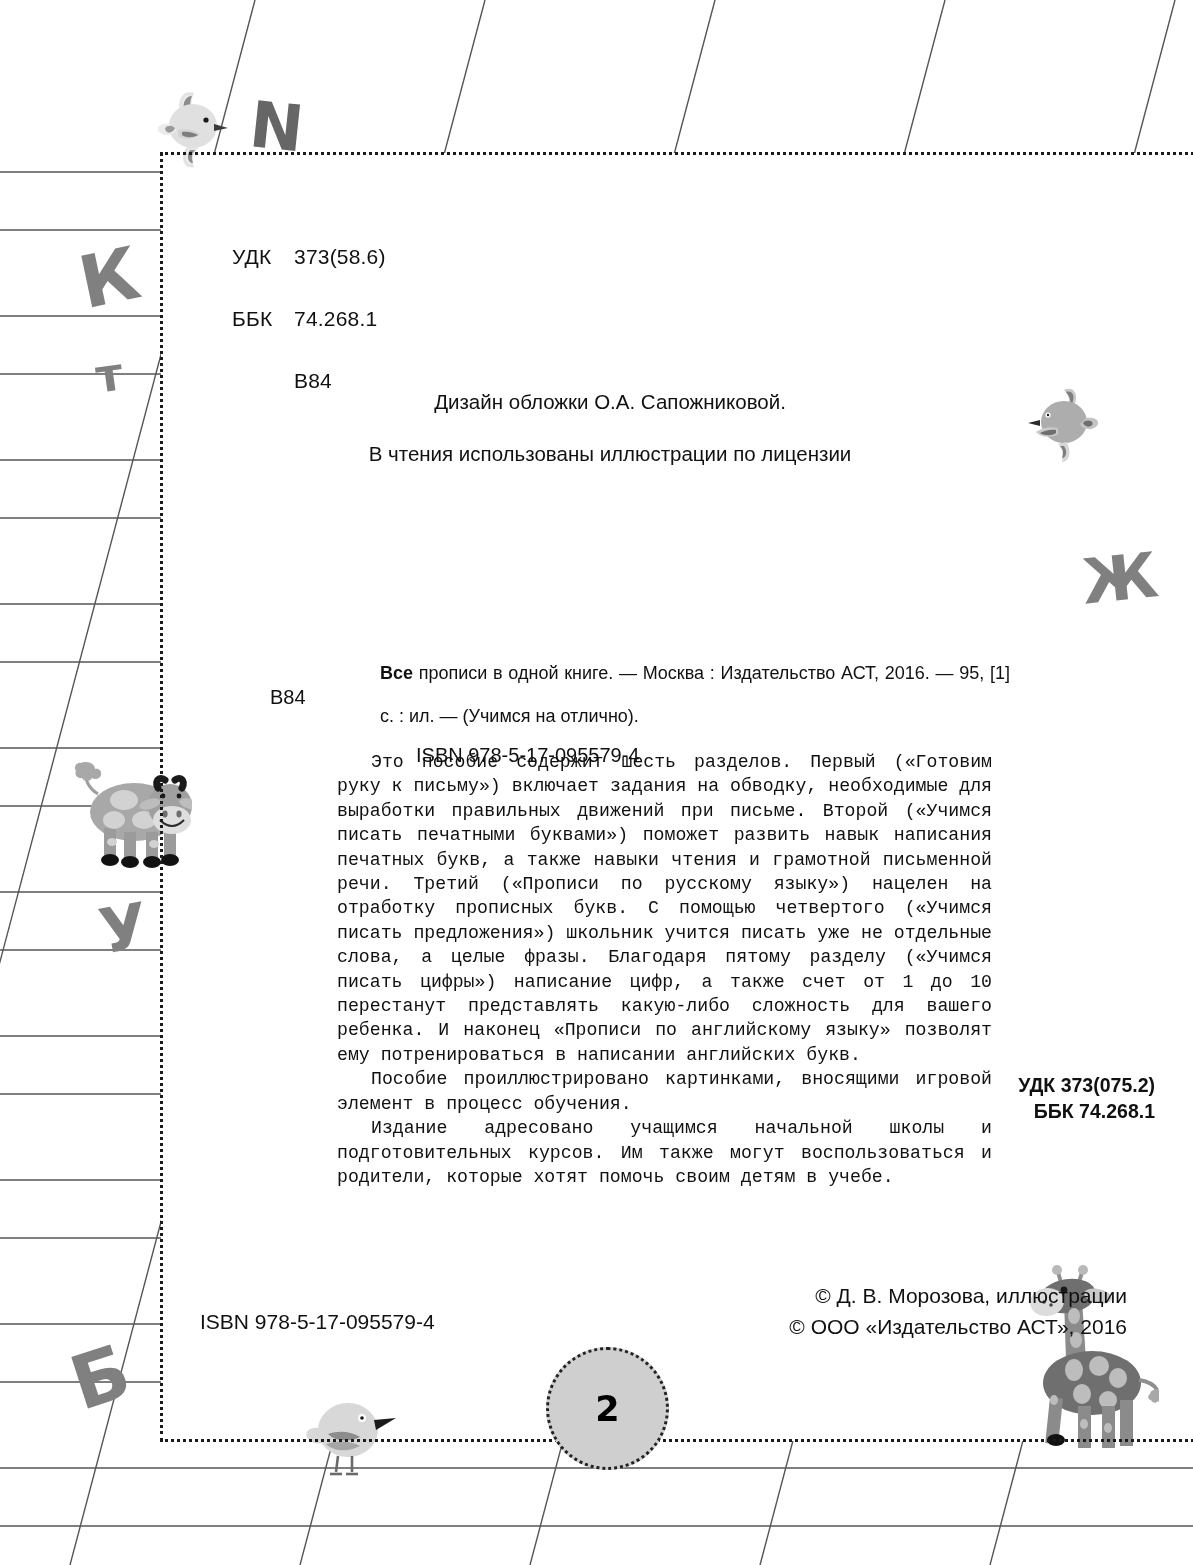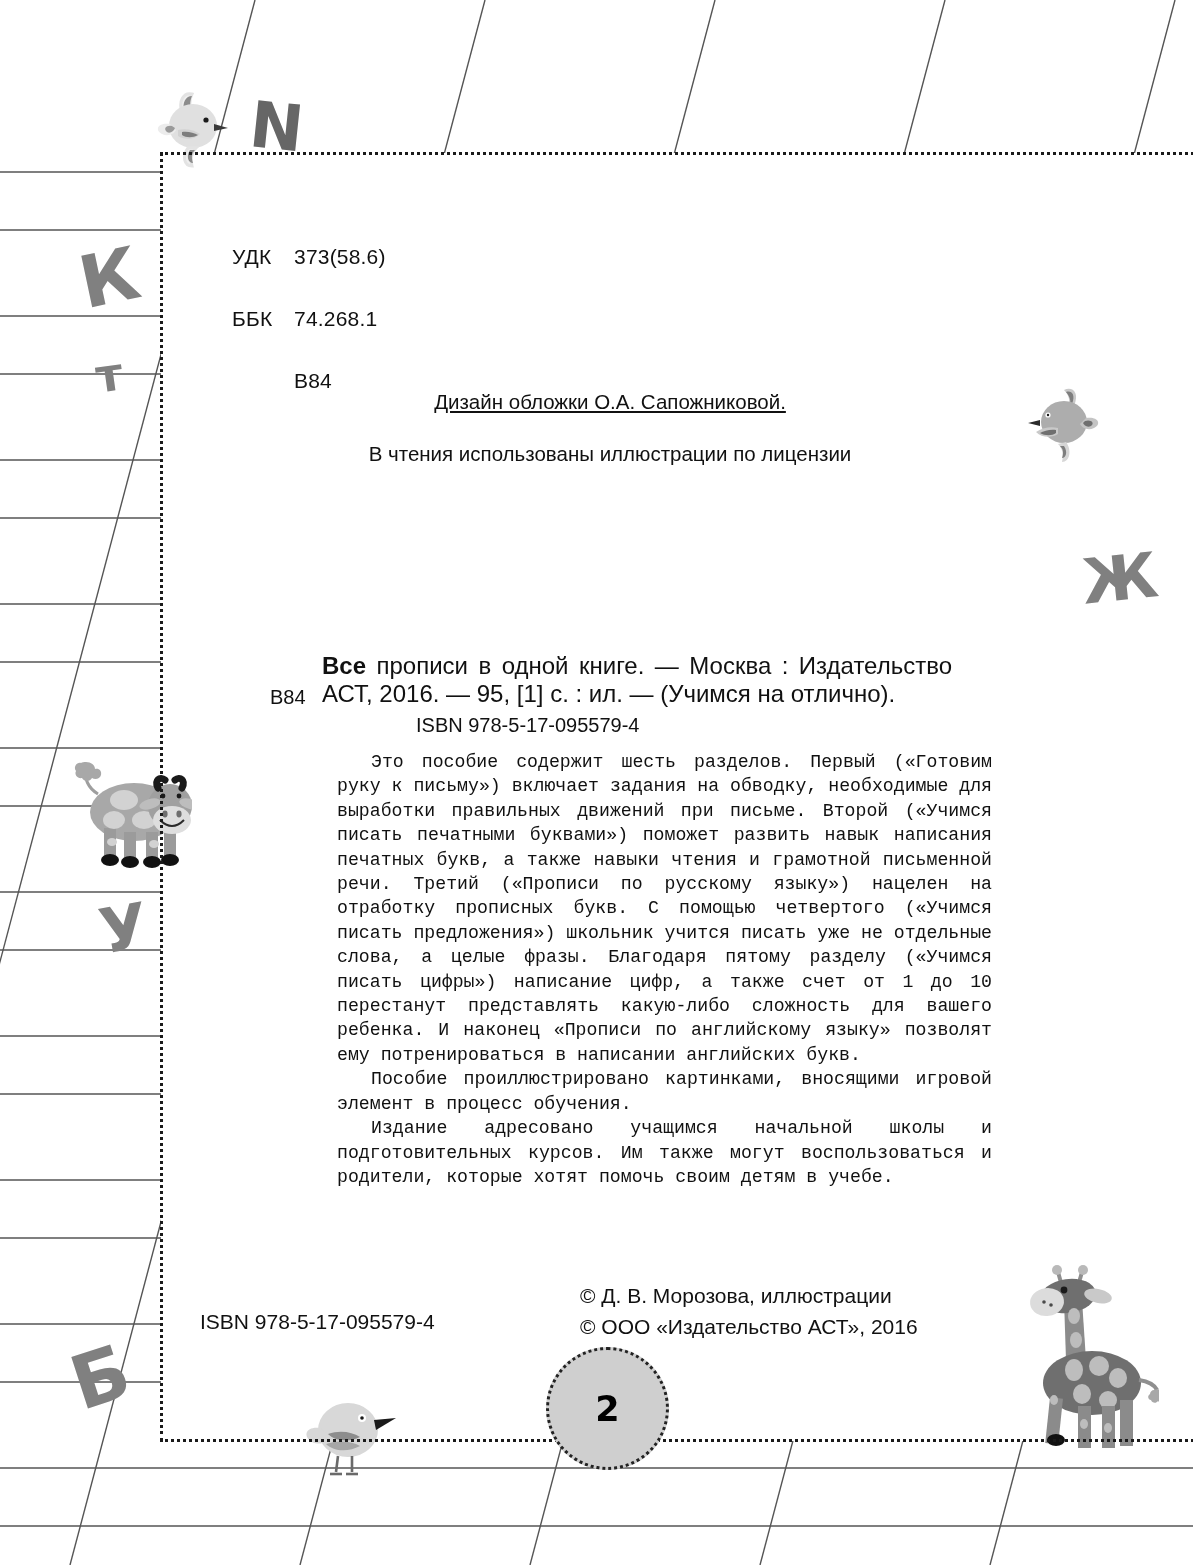--- a/index.html
+++ b/index.html
@@ -72,42 +72,42 @@
 
   .credits {
     position: absolute;
     left: 0;
     top: 235px;
     width: 900px;
     text-align: center;
     font-size: 20.5px;
     line-height: 30px;
   }
-  .credits .line1 { margin-bottom: 22px; text-decoration: underline; }
+  .credits .line1 { margin-bottom: 22px; }
   .credits .line2 { }
   .credits .line3 { }
 
   
   .biblio {
     position: absolute;
     left: 110px;
     top: 500px;
     width: 740px;
   }
   .biblio-sigla {
     position: absolute;
     left: 0;
     top: 34px;
     font-size: 20px;
   }
   .biblio-body {
-    margin-left: 52px;
+    margin-left: 110px;
     width: 630px;
-    font-size: 24px;
-    line-height: 28px;
+    font-size: 18px;
+    line-height: 43px;
     text-align: justify;
     text-justify: inter-word;
   }
   .isbn-line {
     margin-left: 110px;
     width: 630px;
     font-size: 20px;
     line-height: 30.5px;
     text-indent: 36px;
     margin-top: 2px;
@@ -146,20 +146,21 @@
     position: absolute;
     left: 40px;
     top: 1158px;
     font-size: 21px;
   }
   .copyright {
     position: absolute;
     left: 420px;
     top: 1128px;
     width: 580px;
+    text-align: right;
     font-size: 21px;
     line-height: 31px;
     padding-right: 33px;
     box-sizing: border-box;
   }
 
   
   #page-number {
     position: absolute;
     left: 546px;
@@ -396,20 +397,24 @@
       <div class="biblio-body t1"><b>Все</b><span> прописи в одной книге. — Москва : Издательство АСТ, 2016. — 95, [1] с. : ил. — (Учимся на отлично).</span></div>
       <div class="isbn-line">ISBN  978-5-17-095579-4</div>
     </div>
 
     <div class="annotation">
       <p>Это пособие содержит шесть разделов. Первый («Готовим руку к письму») включает задания на обводку, необходимые для выработки правильных движений при письме. Второй («Учимся писать печатными буквами») поможет развить навык написания печатных букв, а также навыки чтения и грамотной письменной речи. Третий («Прописи по русскому языку») нацелен на отработку прописных букв. С помощью четвертого («Учимся писать предложения») школьник учится писать уже не отдельные слова, а целые фразы. Благодаря пятому разделу («Учимся писать цифры») написание цифр, а также счет от 1 до 10 перестанут представлять какую-либо сложность для вашего ребенка. И наконец «Прописи по английскому языку» позволят ему потренироваться в написании английских букв.</p>
       <p>Пособие проиллюстрировано картинками, вносящими игровой элемент в процесс обучения.</p>
       <p>Издание адресовано учащимся начальной школы и подготовительных курсов. Им также могут воспользоваться и родители, которые хотят помочь своим детям в учебе.</p>
     </div>
 
+    <div class="udk-bottom">
+      <div>УДК 373(075.2)</div>
+      <div>ББК 74.268.1</div>
+    </div>
 
     <div class="isbn-bottom">ISBN 978-5-17-095579-4</div>
     <div class="copyright">
       <div>© Д. В. Морозова, иллюстрации</div>
       <div>© ООО «Издательство АСТ», 2016</div>
     </div>
 
   </div>
 
   <div id="page-number">2</div>

